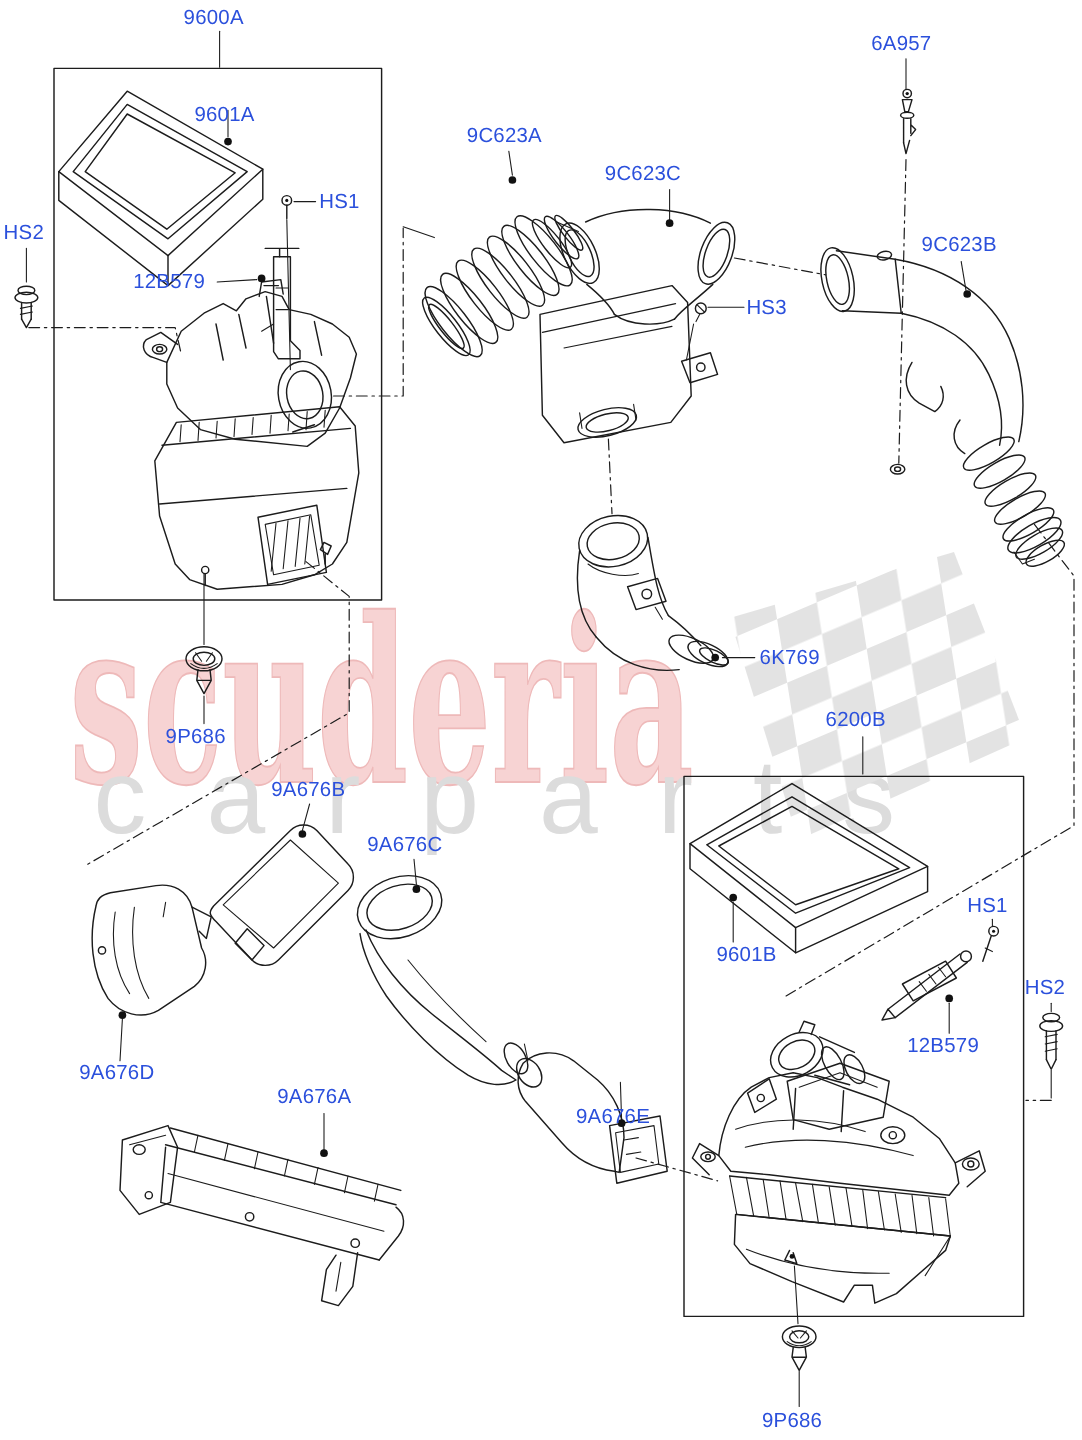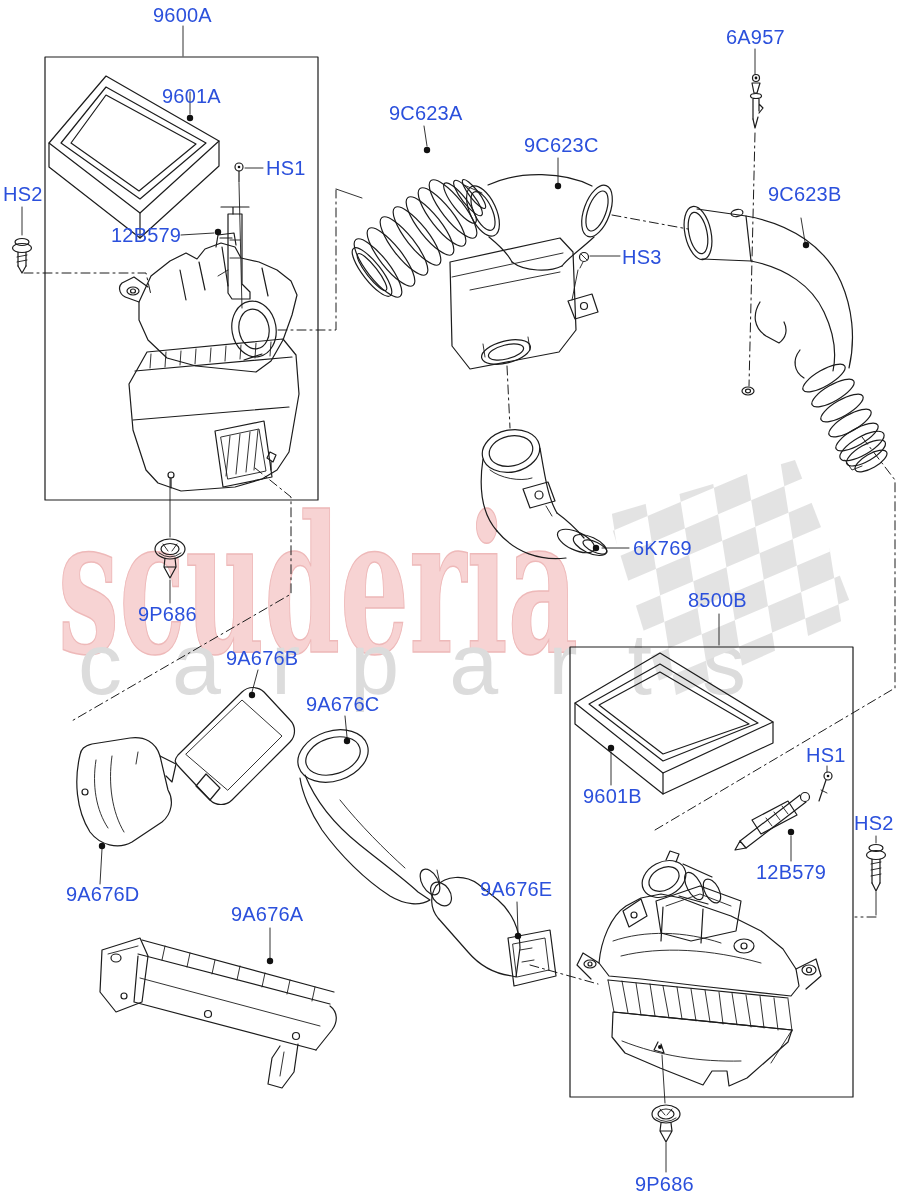--- a/index.html
+++ b/index.html
@@ -2,21 +2,21 @@
 <html><head>
 <meta charset="utf-8">
 <style>
   html,body{margin:0;padding:0;background:#ffffff;}
   .stage{
     position:relative;width:902px;height:1200px;background:#ffffff;
     overflow:hidden;font-family:"Liberation Sans",sans-serif;
   }
   .stage svg{position:absolute;left:0;top:0;}
   .plabel{
-    position:absolute;color:#2B50DC;font-size:20px;line-height:18px;
+    position:absolute;color:#2B50DC;font-size:17px;line-height:18px;
     white-space:nowrap;cursor:pointer;letter-spacing:.2px;
   }
   .lineart path,.lineart ellipse,.lineart circle,.lineart rect,.lineart line,.lineart polyline{
     fill:none;stroke:#1c1c1c;stroke-width:1.2;stroke-linecap:round;stroke-linejoin:round;
   }
   .thin{stroke-width:.9 !important;}
   .dashdot{stroke-dasharray:9 4 2 4;stroke-width:1 !important;}
   .dot{fill:#111 !important;stroke:none !important;}
   .wm-brand{
     font-family:"DejaVu Serif",serif;font-weight:bold;
@@ -371,31 +371,31 @@
       </g>
     </g>
   </svg>
 
   <div class="plabel" style="left:153px;top:6px">9600A</div>
   <div class="plabel" style="left:162px;top:87px">9601A</div>
   <div class="plabel" style="left:266px;top:159px">HS1</div>
   <div class="plabel" style="left:3px;top:185px">HS2</div>
   <div class="plabel" style="left:111px;top:226px">12B579</div>
   <div class="plabel" style="left:389px;top:104px">9C623A</div>
-  <div class="plabel" style="left:524px;top:136px">9C623C</div>
+  <div class="plabel" style="left:504px;top:136px">9C623C</div>
   <div class="plabel" style="left:726px;top:28px">6A957</div>
-  <div class="plabel" style="left:768px;top:185px">9C623B</div>
+  <div class="plabel" style="left:768px;top:195px">9C623B</div>
   <div class="plabel" style="left:622px;top:248px">HS3</div>
   <div class="plabel" style="left:633px;top:539px">6K769</div>
   <div class="plabel" style="left:138px;top:605px">9P686</div>
-  <div class="plabel" style="left:688px;top:591px">8500B</div>
-  <div class="plabel" style="left:583px;top:787px">9601B</div>
+  <div class="plabel" style="left:688px;top:591px">6200B</div>
+  <div class="plabel" style="left:597px;top:787px">9601B</div>
   <div class="plabel" style="left:806px;top:746px">HS1</div>
   <div class="plabel" style="left:854px;top:814px">HS2</div>
   <div class="plabel" style="left:756px;top:863px">12B579</div>
   <div class="plabel" style="left:226px;top:649px">9A676B</div>
   <div class="plabel" style="left:306px;top:695px">9A676C</div>
   <div class="plabel" style="left:66px;top:885px">9A676D</div>
   <div class="plabel" style="left:231px;top:905px">9A676A</div>
-  <div class="plabel" style="left:480px;top:880px">9A676E</div>
+  <div class="plabel" style="left:480px;top:922px">9A676E</div>
   <div class="plabel" style="left:635px;top:1175px">9P686</div>
 
 </div>
 
 </body></html>

